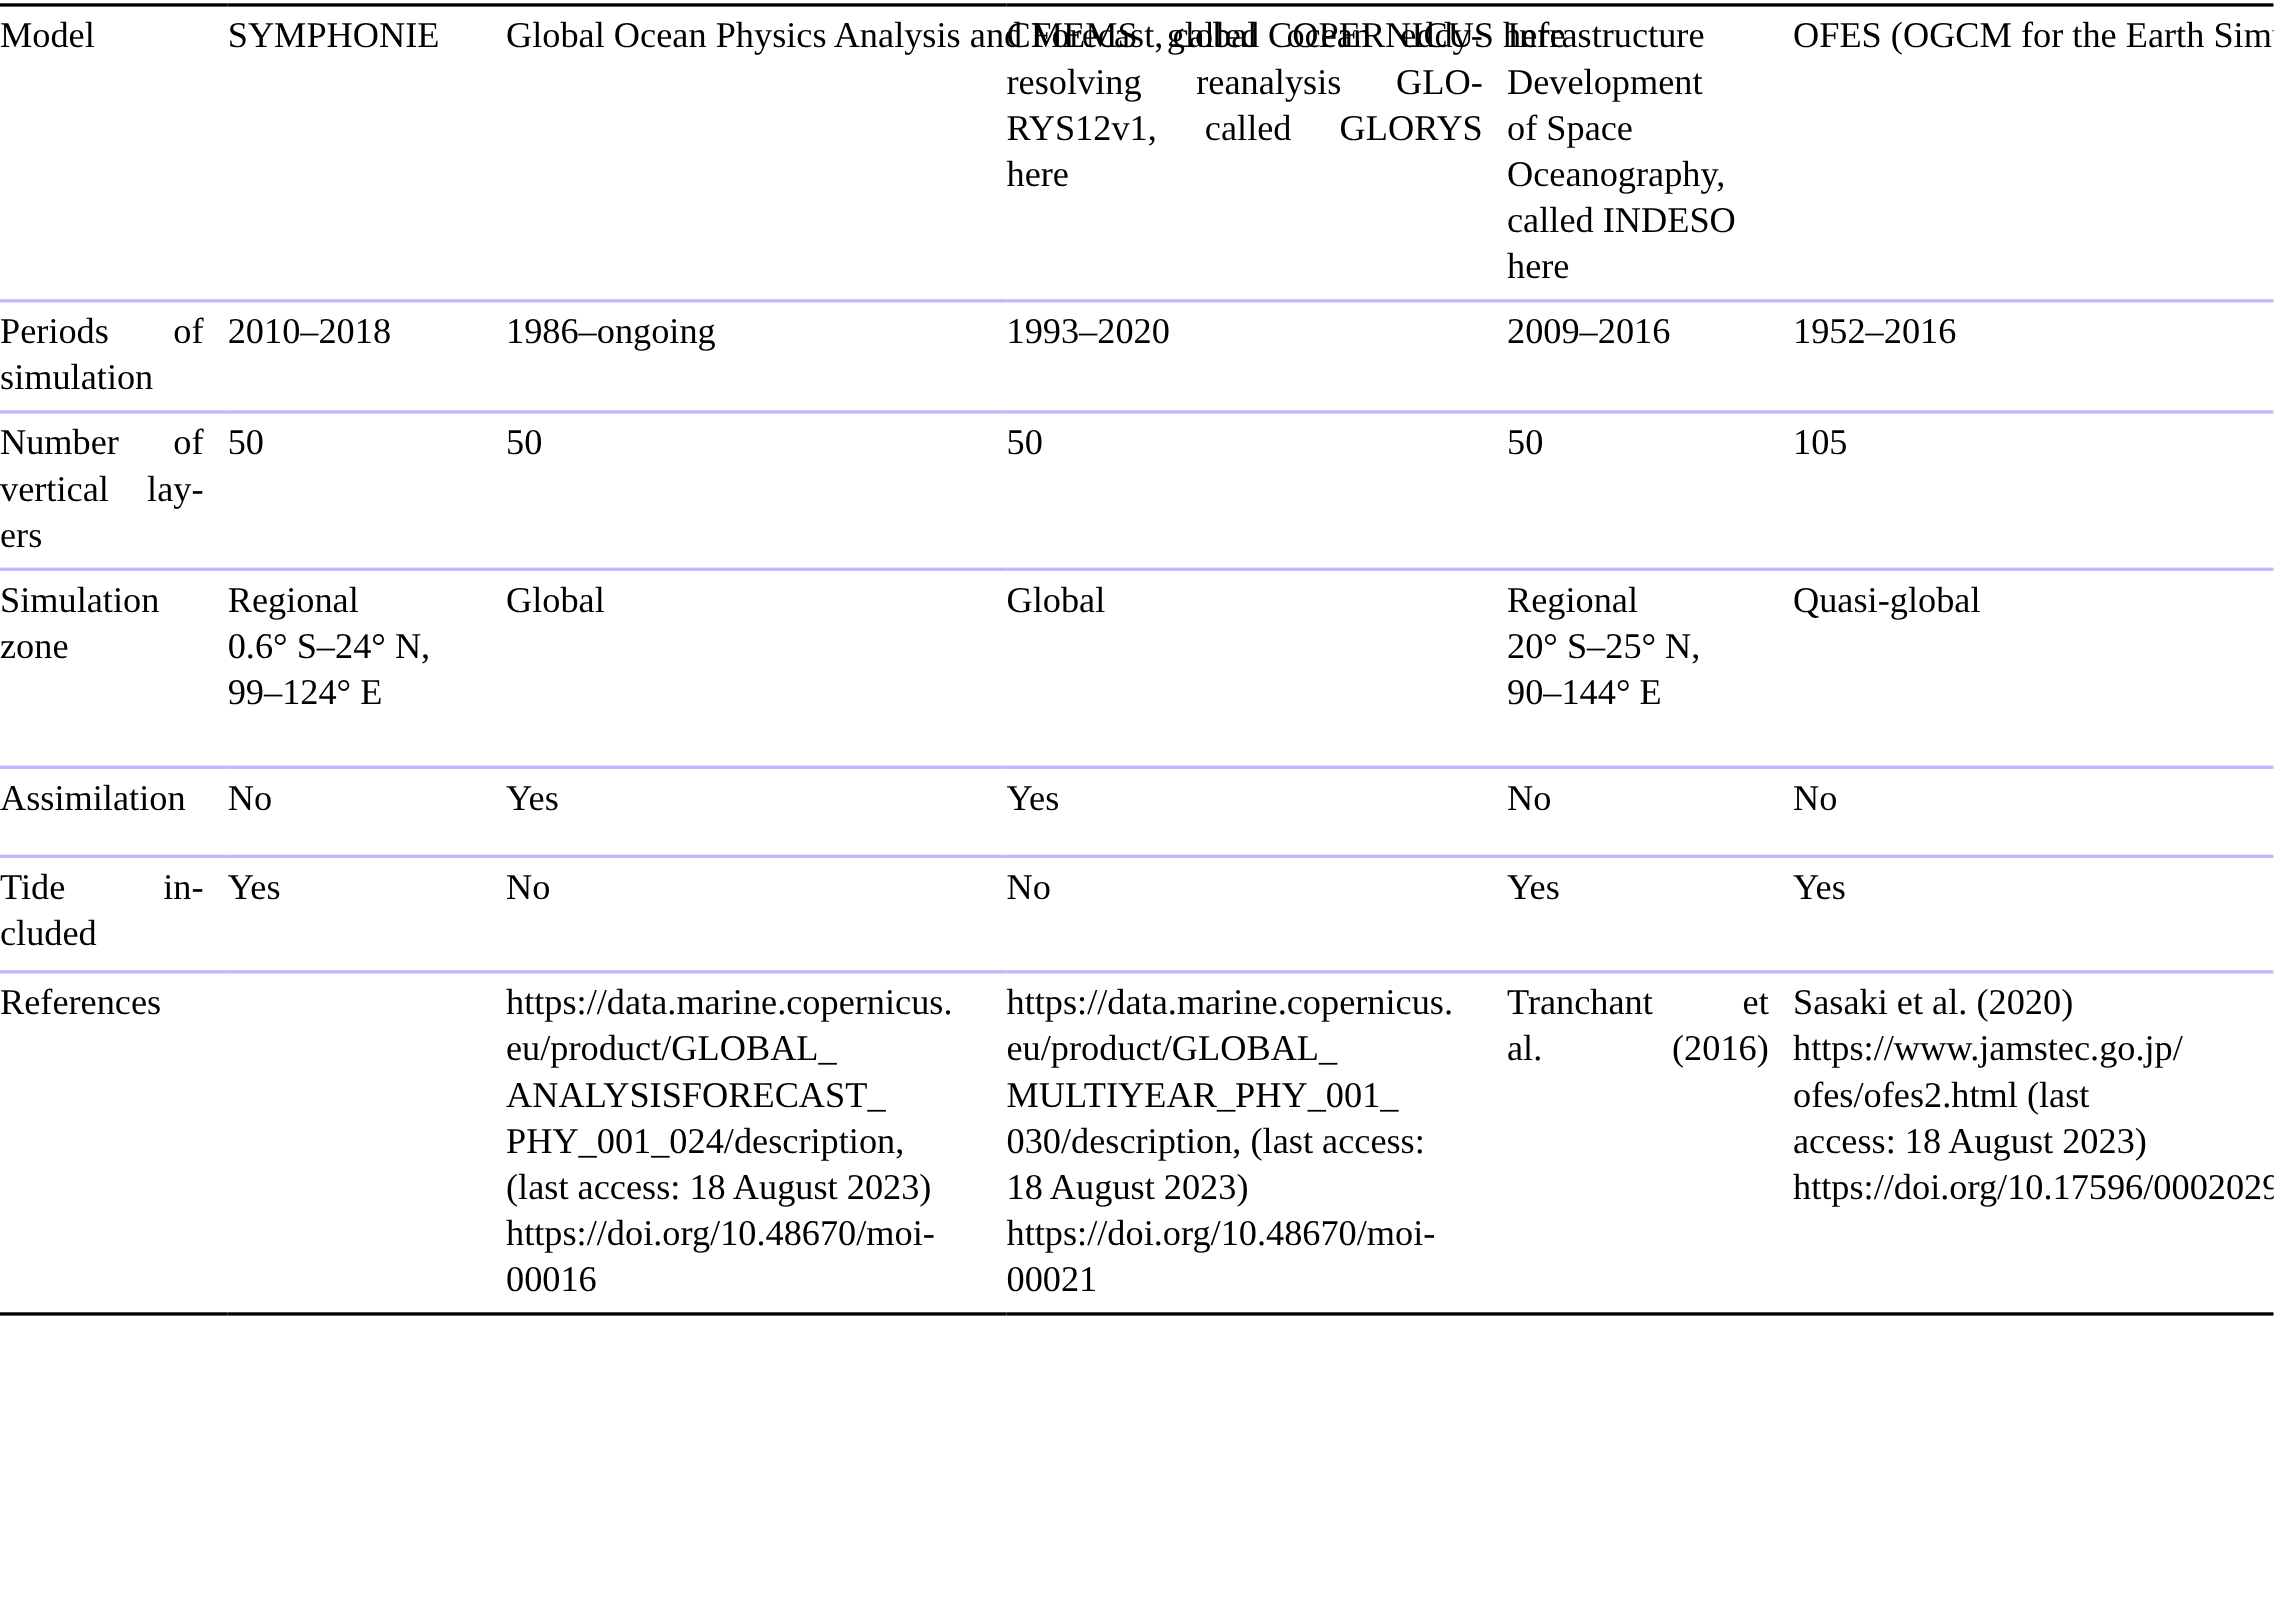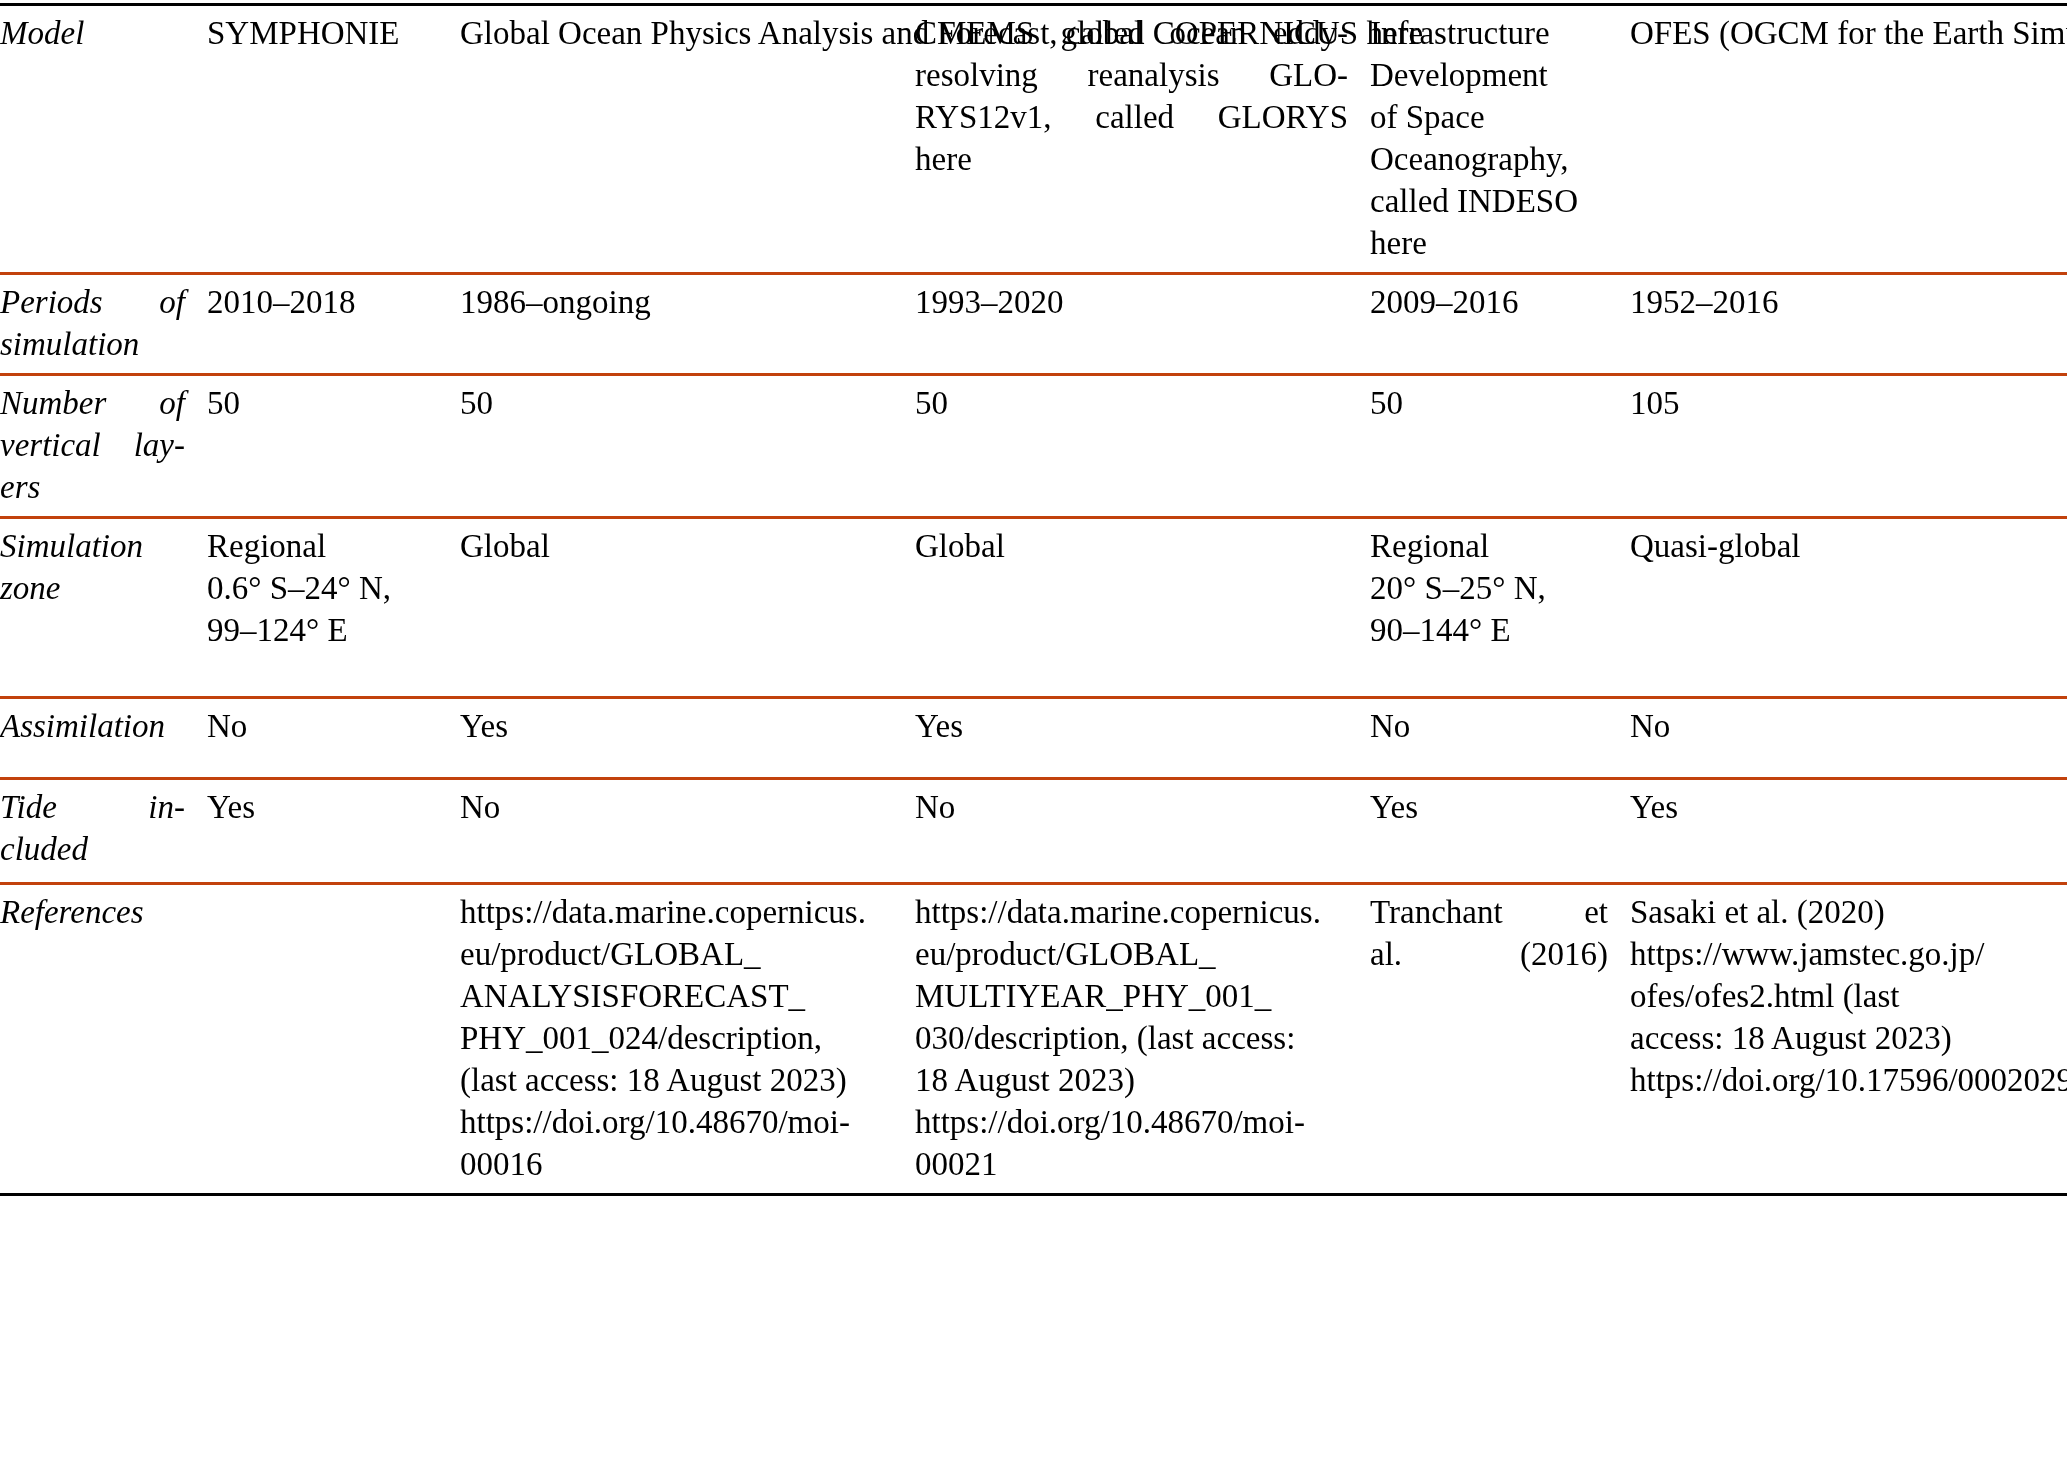--- a/index.html
+++ b/index.html
@@ -20,25 +20,25 @@
     table-layout: fixed;
     width: 2067px;
     margin-top: 3px;
     border-top: 3px solid #000;
     border-bottom: 3px solid #000;
   }
   table.model-table td {
     vertical-align: top;
     padding: 6px 22px 8px 0;
     white-space: pre;          
-    border-top: 3px solid #c2410c;
+    border-top: 3px solid #c4b5fd;
     overflow: visible;
   }
   table.model-table tr:first-child td { border-top: none; }
-  td.rh { padding-left: 15px; font-style: italic; }           
+  td.rh { padding-left: 15px; }           
   td:last-child { padding-right: 8px; }
   
   td.j {
     white-space: pre-line;
     text-align: justify;
     text-align-last: justify;
   }
   
   td.jw {
     white-space: normal;

